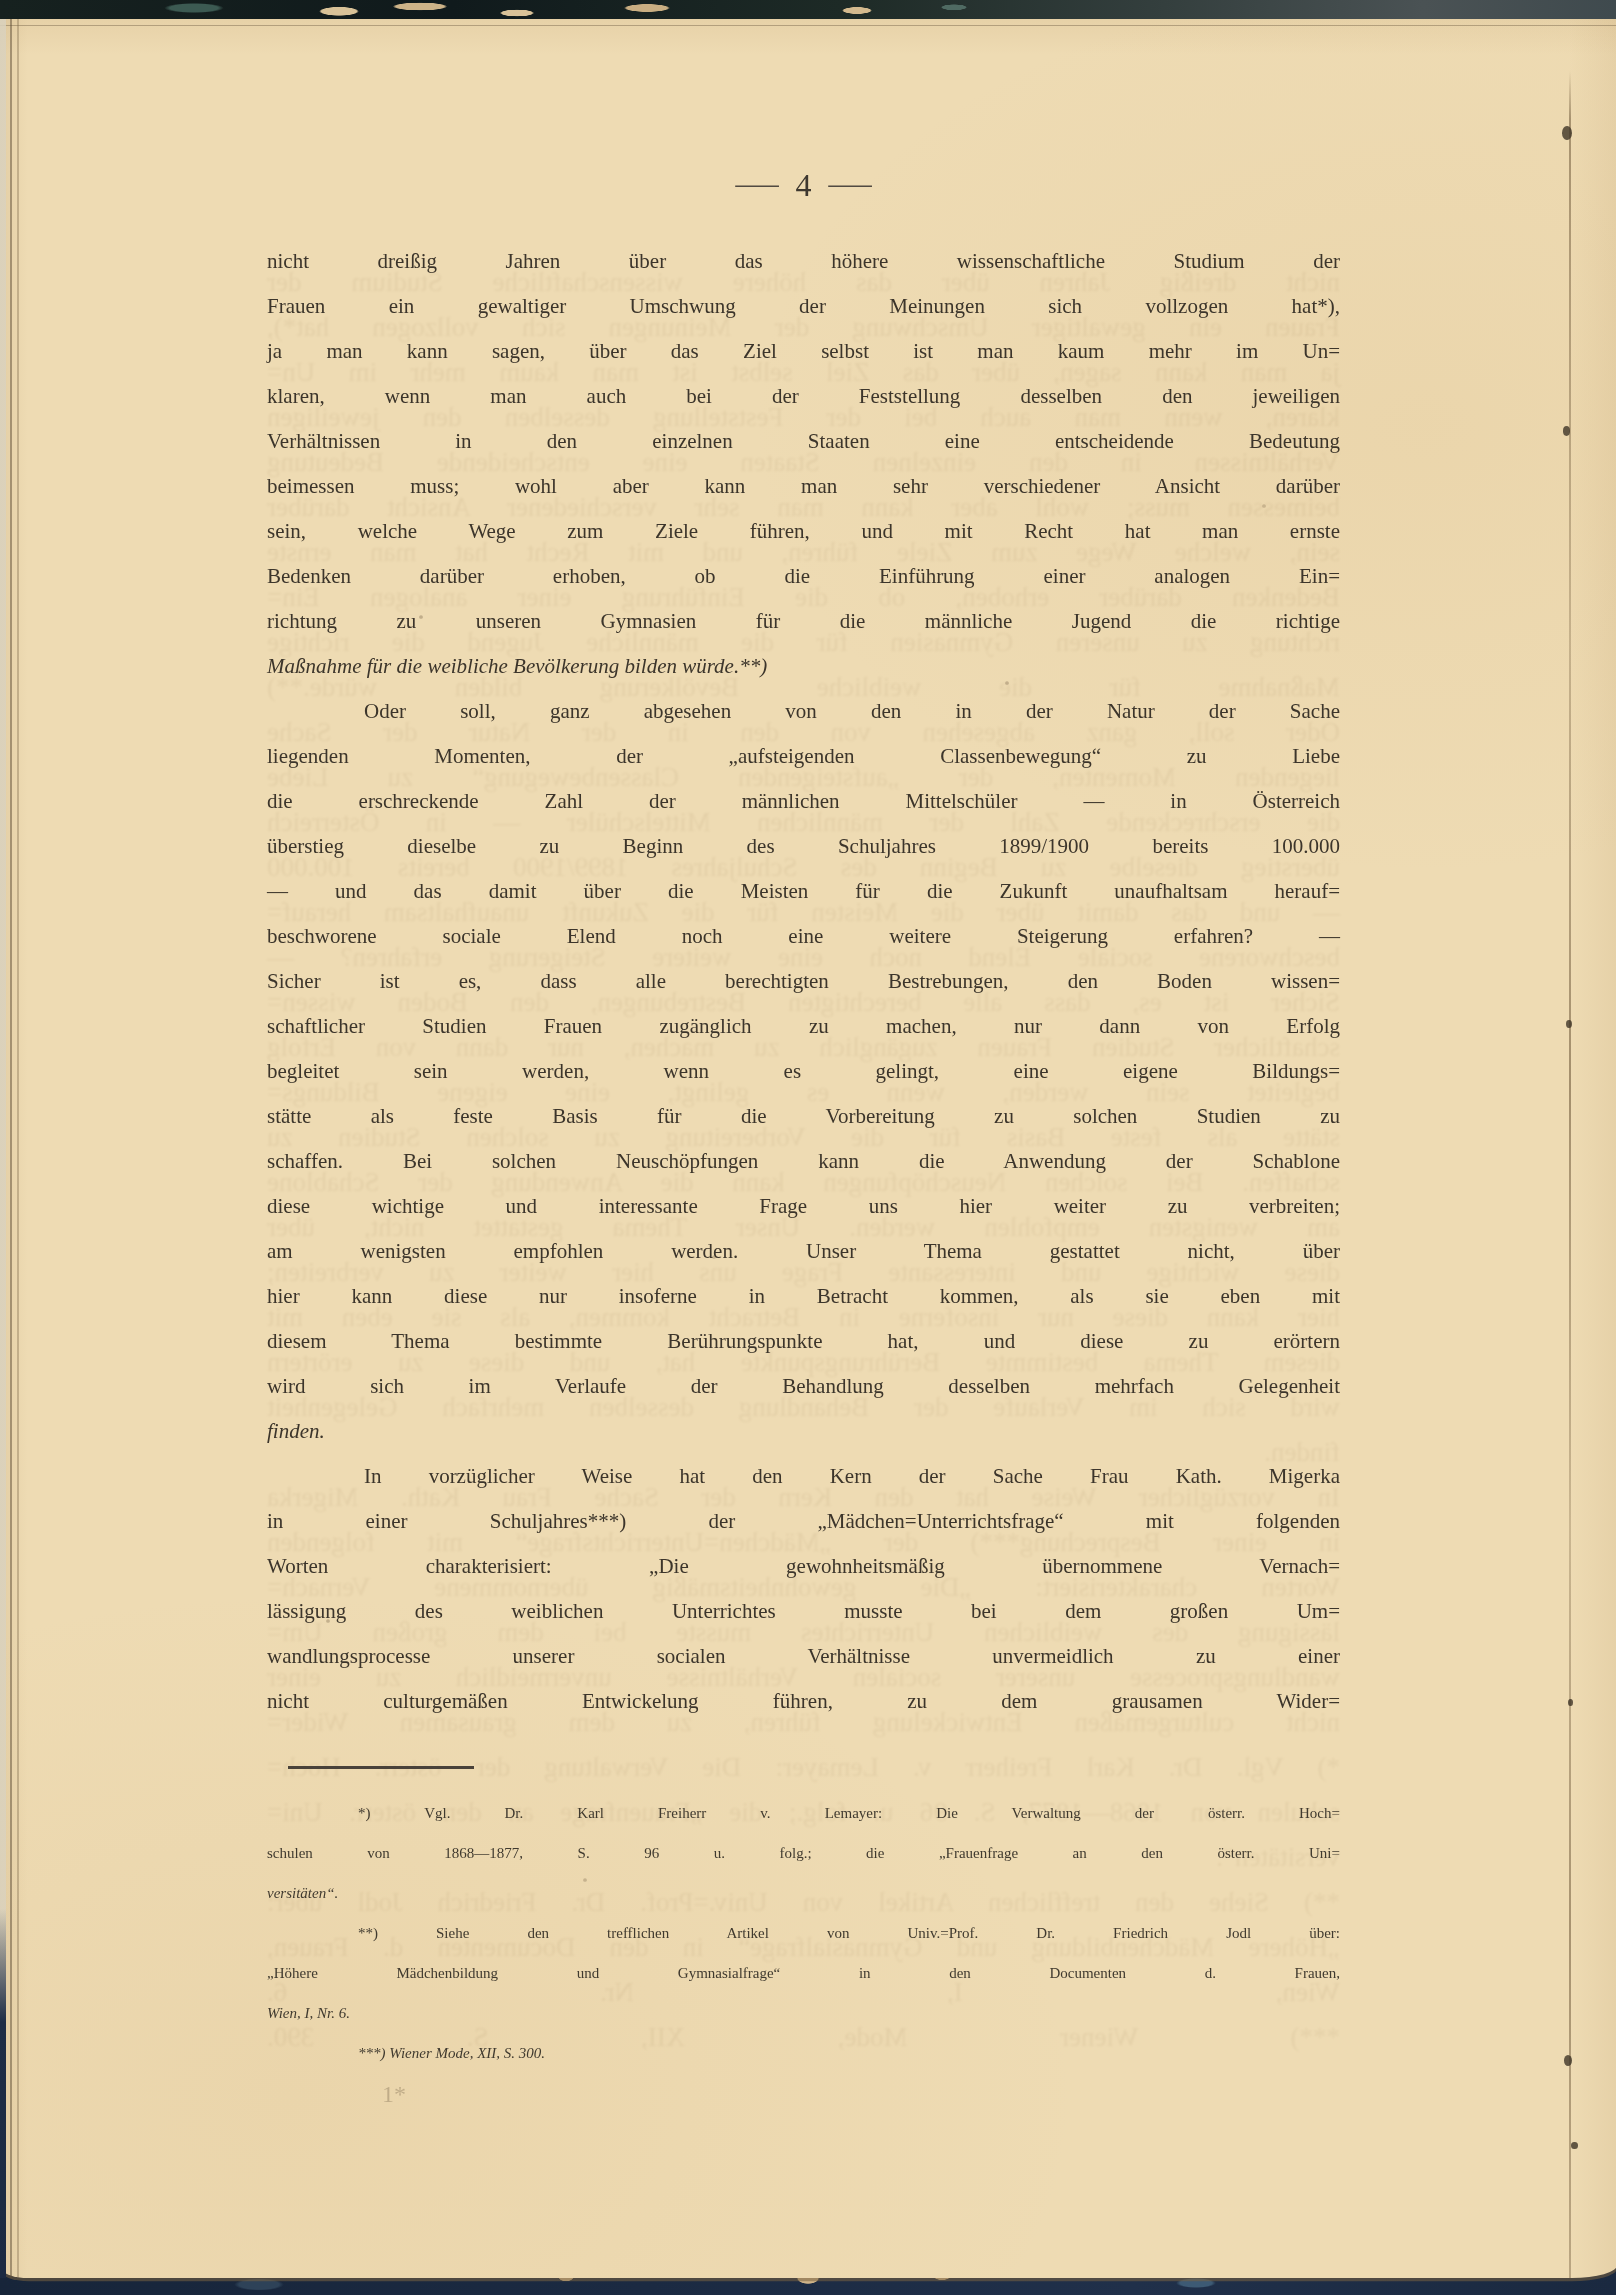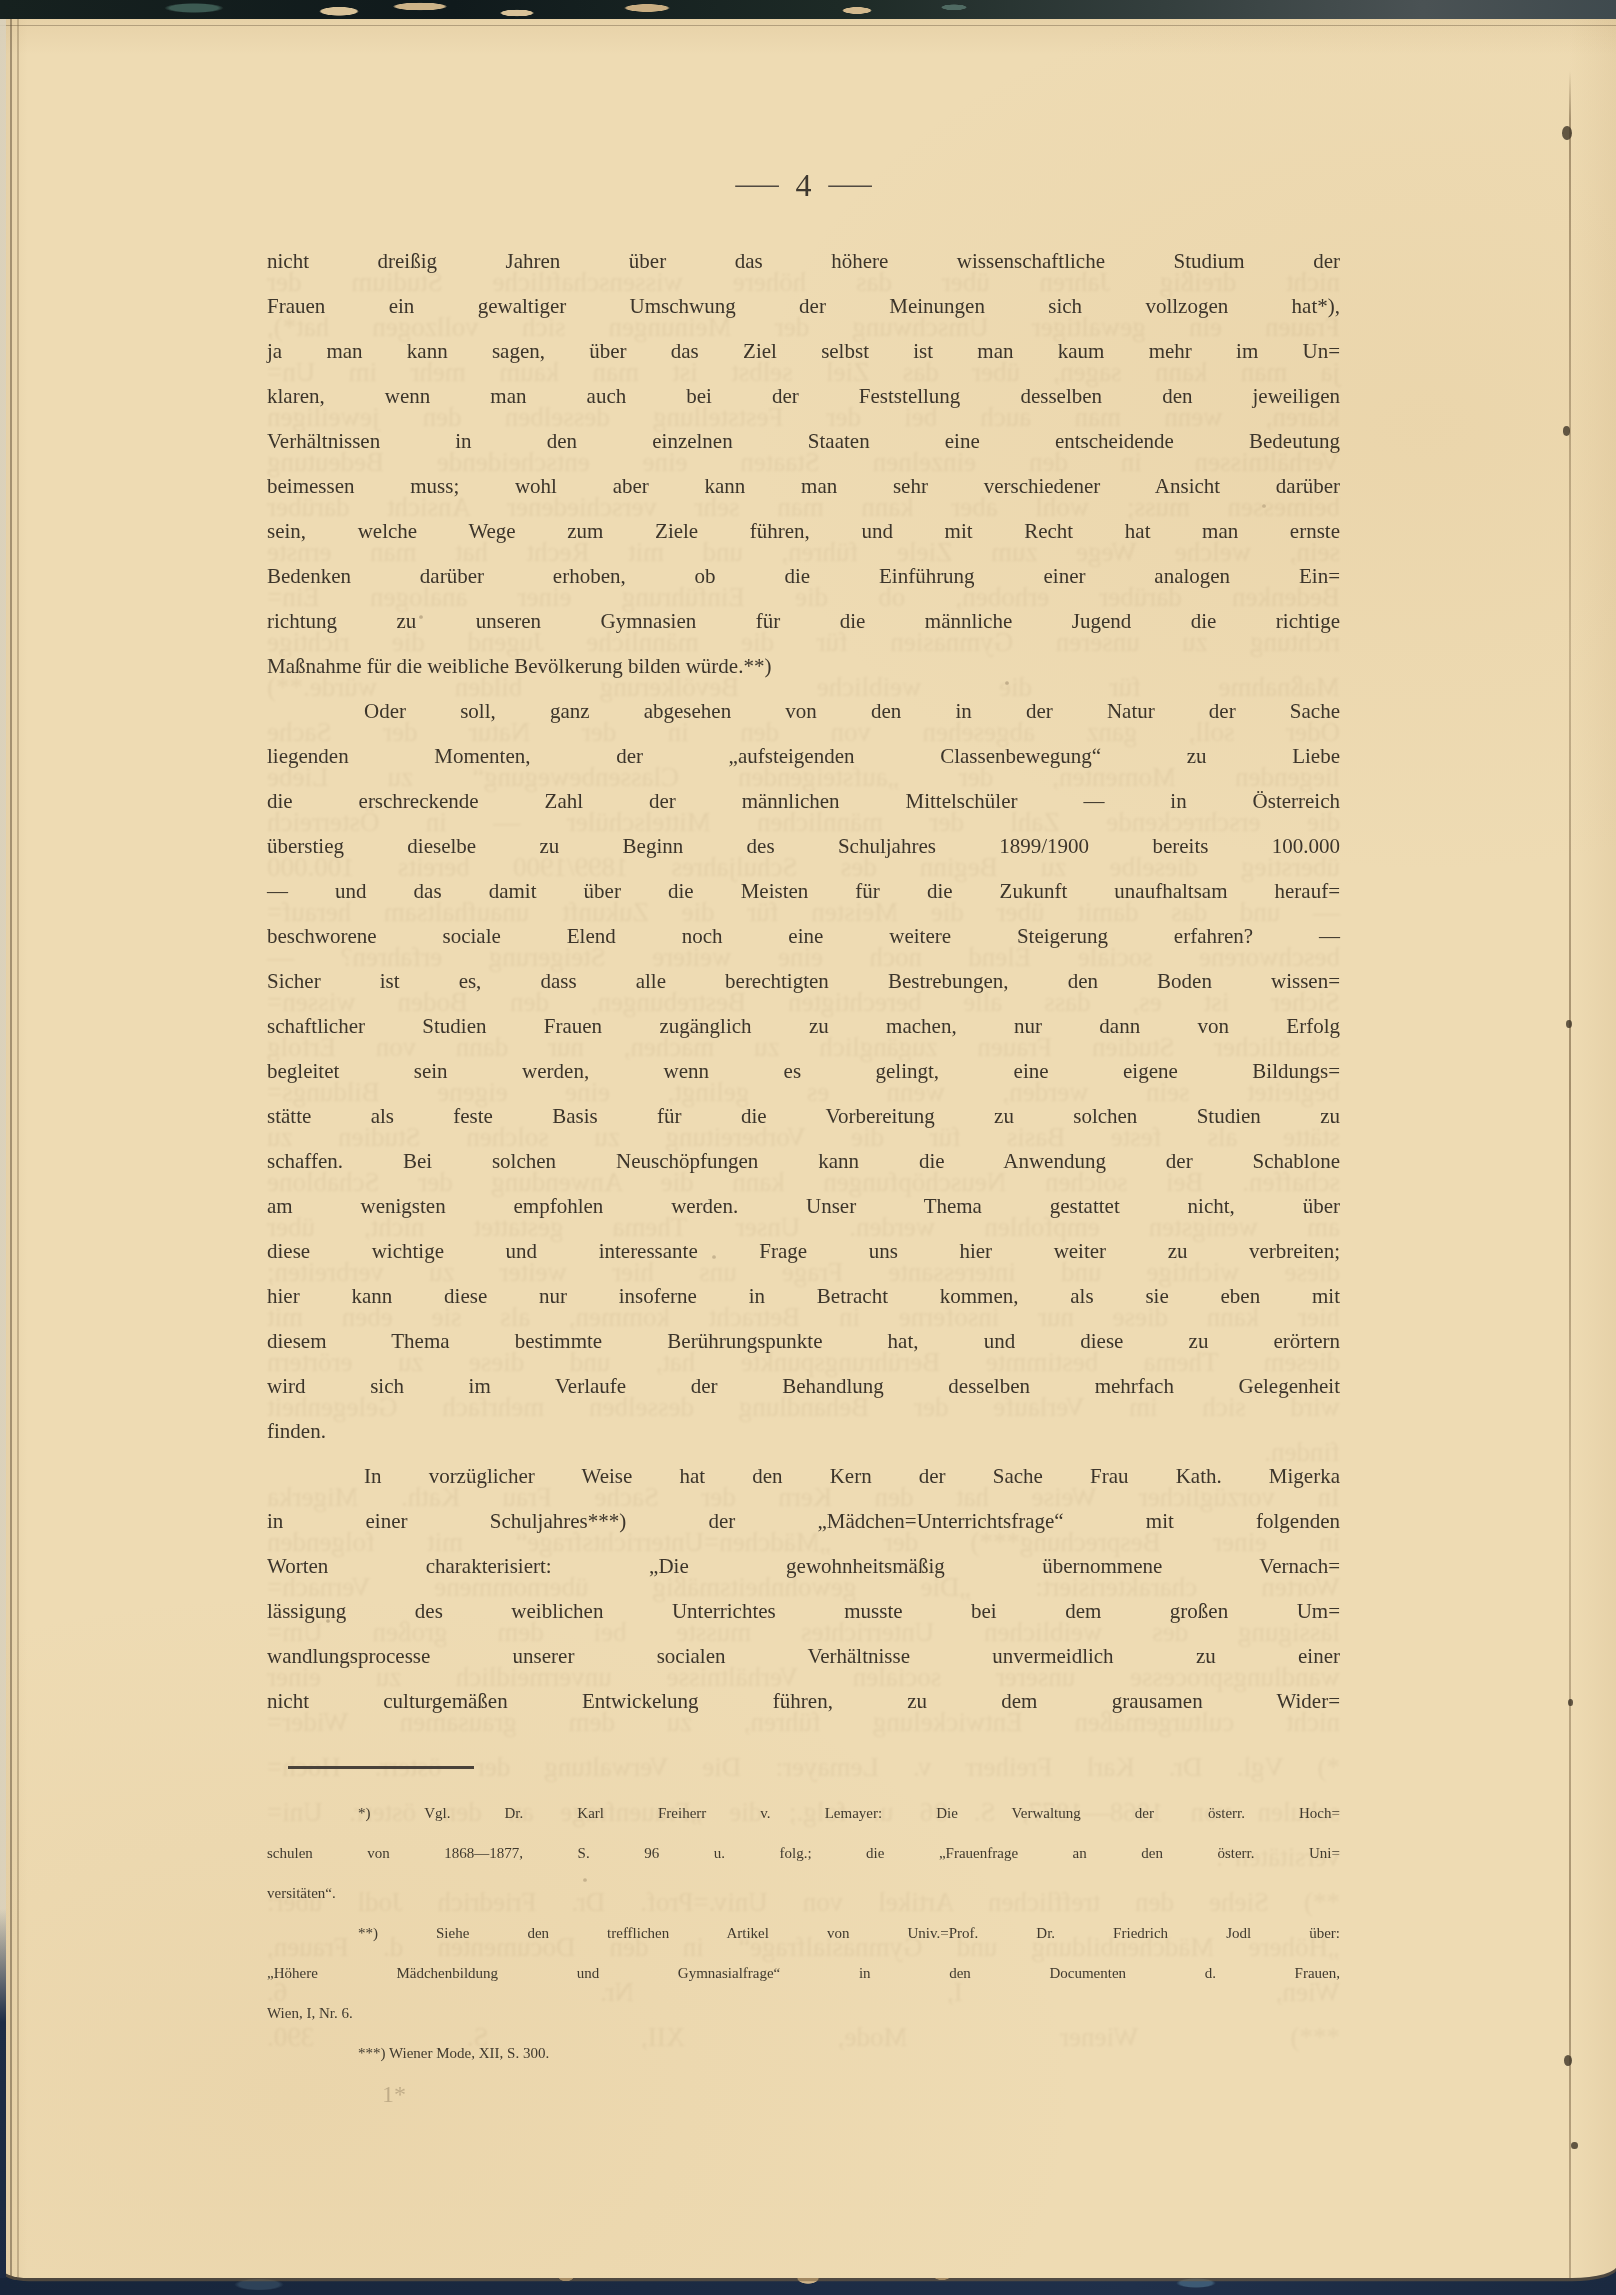--- a/index.html
+++ b/index.html
@@ -61,21 +61,21 @@
     color:#46403a;font-size:32px;line-height:39px;
   }
   .header .dash{display:inline-block;margin:0 22.6px;transform:scaleX(1.35) translateY(-2.4px);color:#514a41;}
   .header .pnum{display:inline-block;color:#3e382f;}
   
   .text-col{
     position:absolute;left:267px;top:221px;width:1073px;
     color:var(--ink,#3c352b);font-size:21px;line-height:45px;
   }
   .line{text-align:justify;text-align-last:justify;}
-  .line.short{text-align-last:left;}
+  .line.short{text-align-last:left;font-style:italic;}
   .line.para-first{text-indent:97px;}
   
   .fn-rule{position:absolute;left:288px;top:1748px;width:186px;height:3.2px;background:#49423a;}
   .footnotes{
     position:absolute;left:267px;top:1775px;width:1073px;
     color:#403a2f;font-size:15px;line-height:40px;
   }
   .footnotes .line.para-first{text-indent:91px;}
   
   .ghost{
@@ -180,22 +180,22 @@
         <div class="line">liegenden Momenten, der „aufsteigenden Classenbewegung“ zu Liebe</div>
         <div class="line">die erschreckende Zahl der männlichen Mittelschüler — in Österreich</div>
         <div class="line">überstieg dieselbe zu Beginn des Schuljahres 1899/1900 bereits 100.000</div>
         <div class="line">— und das damit über die Meisten für die Zukunft unaufhaltsam herauf=</div>
         <div class="line">beschworene sociale Elend noch eine weitere Steigerung erfahren? —</div>
         <div class="line">Sicher ist es, dass alle berechtigten Bestrebungen, den Boden wissen=</div>
         <div class="line">schaftlicher Studien Frauen zugänglich zu machen, nur dann von Erfolg</div>
         <div class="line">begleitet sein werden, wenn es gelingt, eine eigene Bildungs=</div>
         <div class="line">stätte als feste Basis für die Vorbereitung zu solchen Studien zu</div>
         <div class="line">schaffen. Bei solchen Neuschöpfungen kann die Anwendung der Schablone</div>
+        <div class="line">diese wichtige und interessante Frage uns hier weiter zu verbreiten;</div>
         <div class="line">am wenigsten empfohlen werden. Unser Thema gestattet nicht, über</div>
-        <div class="line">diese wichtige und interessante Frage uns hier weiter zu verbreiten;</div>
         <div class="line">hier kann diese nur insoferne in Betracht kommen, als sie eben mit</div>
         <div class="line">diesem Thema bestimmte Berührungspunkte hat, und diese zu erörtern</div>
         <div class="line">wird sich im Verlaufe der Behandlung desselben mehrfach Gelegenheit</div>
         <div class="line short">finden.</div>
         <div class="line para-first">In vorzüglicher Weise hat den Kern der Sache Frau Kath. Migerka</div>
         <div class="line">in einer Schuljahres***) der „Mädchen=Unterrichtsfrage“ mit folgenden</div>
         <div class="line">Worten charakterisiert: „Die gewohnheitsmäßig übernommene Vernach=</div>
         <div class="line">lässigung des weiblichen Unterrichtes musste bei dem großen Um=</div>
         <div class="line">wandlungsprocesse unserer socialen Verhältnisse unvermeidlich zu einer</div>
         <div class="line">nicht culturgemäßen Entwickelung führen, zu dem grausamen Wider=</div>

